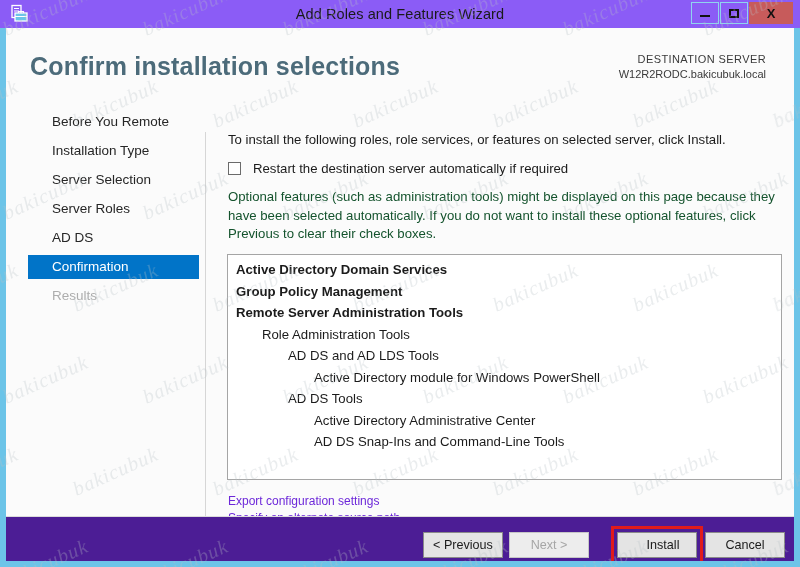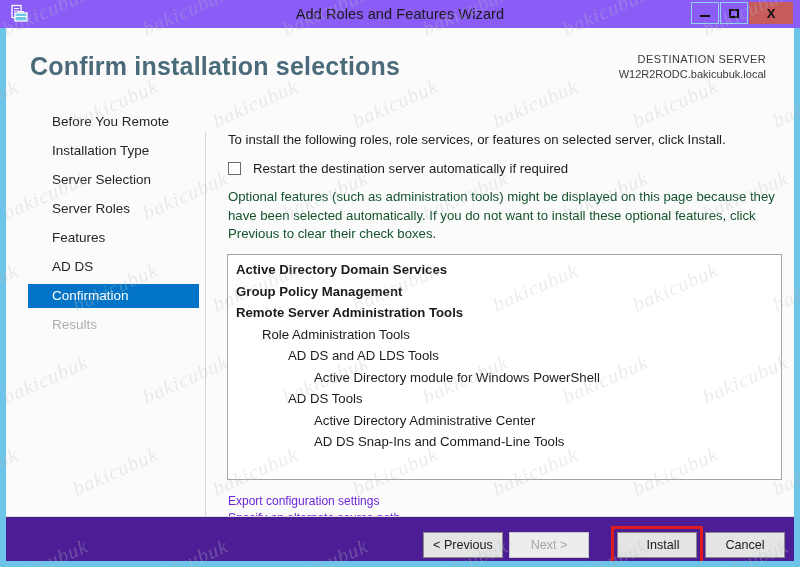--- a/index.html
+++ b/index.html
@@ -350,21 +350,20 @@
         <div id="dest-label">DESTINATION SERVER</div>
         <div id="dest-name">W12R2RODC.bakicubuk.local</div>
       </div>
     </div>
 
     <div id="sidebar">
         <div class="nav-item">Before You Remote</div>
         <div class="nav-item">Installation Type</div>
         <div class="nav-item">Server Selection</div>
         <div class="nav-item">Server Roles</div>
-        <div class="nav-item">Features</div>
         <div class="nav-item">AD DS</div>
         <div class="nav-item selected">Confirmation</div>
         <div class="nav-item disabled">Results</div>
       </div>
     <div id="divider"></div>
 
     <div id="main">
       <p id="intro">To install the following roles, role services, or features on selected server, click Install.</p>
 
       <div id="restart-row">

